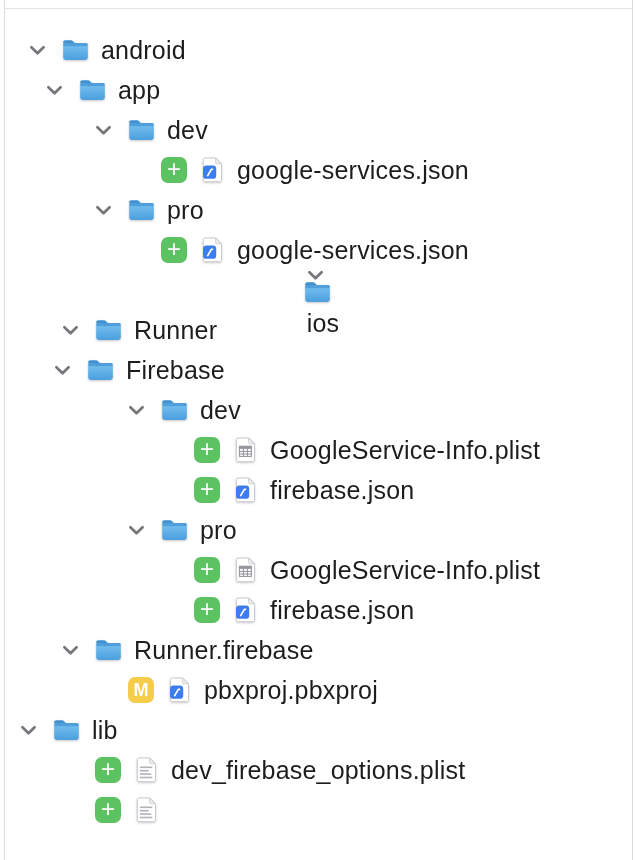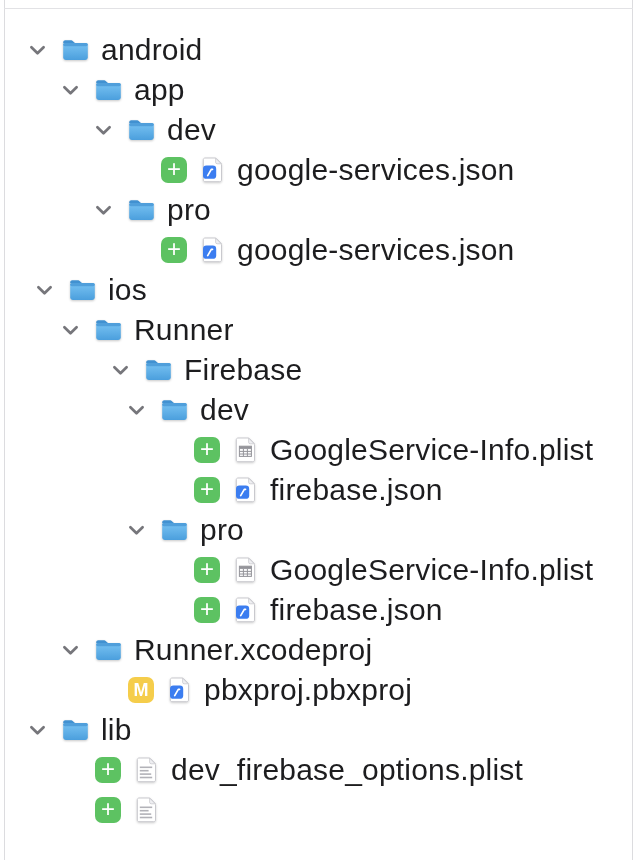--- a/index.html
+++ b/index.html
@@ -7,21 +7,21 @@
     width:636px;height:860px;overflow:hidden;background:#ffffff;
     font-family:"Liberation Sans","DejaVu Sans",sans-serif;
     -webkit-font-smoothing:antialiased;
   }
   .panel-border-left{position:absolute;left:4px;top:0;bottom:0;width:1px;background:#dcdcdf;}
   .panel-border-right{position:absolute;right:3px;top:0;bottom:0;width:1px;background:#dcdcdf;}
   .panel-border-top{position:absolute;left:4px;right:3px;top:8px;height:1px;background:#e2e2e5;}
   .tree{position:absolute;left:0;top:0;right:4px;padding-top:30px;}
   .row{height:40px;display:flex;align-items:center;box-sizing:border-box;white-space:nowrap;}
   .row .label{
-    font-size:30px;color:#1d1d1f;letter-spacing:.2px;line-height:40px;
+    font-size:25px;color:#1d1d1f;letter-spacing:.2px;line-height:40px;
   }
   .chev{width:17px;height:11px;display:inline-flex;align-items:center;margin-right:16px;flex:none;}
   .foldericon{width:27px;height:22px;display:inline-flex;margin-right:12px;flex:none;
     filter:drop-shadow(0 1px 1px rgba(0,0,0,.22));}
   .badge{
     width:26px;height:26px;border-radius:7px;margin-right:15px;flex:none;
     display:flex;align-items:center;justify-content:center;
     color:#ffffff;
   }
   .badge.added{font-size:24px;font-weight:400;line-height:1;padding-bottom:2px;box-sizing:border-box;}
@@ -51,150 +51,150 @@
             <stop offset="1" stop-color="#4B9FDD"></stop>
           </linearGradient>
         </defs>
         <path d="M1.2 6.5 V3.3 C1.2 2.2 2.1 1.3 3.2 1.3 h6.1 c.5 0 1 .2 1.4 .6 l1.9 1.9 c.3 .3 .8 .5 1.3 .5 h-12.7z" fill="#4191D1"></path>
         <rect x="1.2" y="4" width="24.6" height="16.9" rx="2.4" fill="url(#fbody)"></rect>
         <rect x="1.2" y="4" width="24.6" height="3.2" rx="1.6" fill="#509FDB"></rect>
       </svg>
     </span>
     <span class="label">android</span>
   </div>
+    <div class="row folder-row" style="padding-left: 46px;">
+    <span class="chev">
+      <svg width="17" height="11" viewBox="0 0 17 11">
+        <path d="M2.4 2.2 L8.5 8.3 L14.6 2.2" fill="none" stroke="#76767b" stroke-width="2.7" stroke-linecap="round" stroke-linejoin="round"></path>
+      </svg>
+    </span>
+    <span class="foldericon">
+      <svg width="27" height="22" viewBox="0 0 27 22">
+        <defs>
+          <linearGradient id="fbody" x1="0" y1="0" x2="0" y2="1">
+            <stop offset="0" stop-color="#79C3F3"></stop>
+            <stop offset="1" stop-color="#4B9FDD"></stop>
+          </linearGradient>
+        </defs>
+        <path d="M1.2 6.5 V3.3 C1.2 2.2 2.1 1.3 3.2 1.3 h6.1 c.5 0 1 .2 1.4 .6 l1.9 1.9 c.3 .3 .8 .5 1.3 .5 h-12.7z" fill="#4191D1"></path>
+        <rect x="1.2" y="4" width="24.6" height="16.9" rx="2.4" fill="url(#fbody)"></rect>
+        <rect x="1.2" y="4" width="24.6" height="3.2" rx="1.6" fill="#509FDB"></rect>
+      </svg>
+    </span>
+    <span class="label">app</span>
+  </div>
+    <div class="row folder-row" style="padding-left: 95px;">
+    <span class="chev">
+      <svg width="17" height="11" viewBox="0 0 17 11">
+        <path d="M2.4 2.2 L8.5 8.3 L14.6 2.2" fill="none" stroke="#76767b" stroke-width="2.7" stroke-linecap="round" stroke-linejoin="round"></path>
+      </svg>
+    </span>
+    <span class="foldericon">
+      <svg width="27" height="22" viewBox="0 0 27 22">
+        <defs>
+          <linearGradient id="fbody" x1="0" y1="0" x2="0" y2="1">
+            <stop offset="0" stop-color="#79C3F3"></stop>
+            <stop offset="1" stop-color="#4B9FDD"></stop>
+          </linearGradient>
+        </defs>
+        <path d="M1.2 6.5 V3.3 C1.2 2.2 2.1 1.3 3.2 1.3 h6.1 c.5 0 1 .2 1.4 .6 l1.9 1.9 c.3 .3 .8 .5 1.3 .5 h-12.7z" fill="#4191D1"></path>
+        <rect x="1.2" y="4" width="24.6" height="16.9" rx="2.4" fill="url(#fbody)"></rect>
+        <rect x="1.2" y="4" width="24.6" height="3.2" rx="1.6" fill="#509FDB"></rect>
+      </svg>
+    </span>
+    <span class="label">dev</span>
+  </div>
+    <div class="row file-row" style="padding-left: 161px;">
+    <span class="badge added" style="background: rgb(93, 194, 98);">+</span>
+    <span class="ficon">
+        <svg width="21" height="26" viewBox="0 0 21 26">
+    <path d="M3 1 h10.2 c.45 0 .88 .18 1.2 .5 l4.6 4.6 c.32 .32 .5 .75 .5 1.2 V23 c0 .95 -.77 1.7 -1.7 1.7 H3 c-.95 0 -1.7 -.77 -1.7 -1.7 V2.7 C1.3 1.77 2.05 1 3 1 z" fill="#ffffff" stroke="#c9c9ce" stroke-width="1"></path>
+    <path d="M13.6 1.2 l5.6 5.6 h-4 a1.6 1.6 0 0 1 -1.6 -1.6 z" fill="#efeff2" stroke="#c9c9ce" stroke-width=".8"></path>
+    <rect x="1" y="8.6" width="13.2" height="13.2" rx="3.4" fill="#3B7DF0"></rect>
+    <path d="M5.7 18.6 L9.3 12.3 l1.2 .1" fill="none" stroke="#ffffff" stroke-width="1.7" stroke-linecap="round" stroke-linejoin="round"></path>
+  </svg>
+      </span>
+    <span class="label">google-services.json</span>
+  </div>
+    <div class="row folder-row" style="padding-left: 95px;">
+    <span class="chev">
+      <svg width="17" height="11" viewBox="0 0 17 11">
+        <path d="M2.4 2.2 L8.5 8.3 L14.6 2.2" fill="none" stroke="#76767b" stroke-width="2.7" stroke-linecap="round" stroke-linejoin="round"></path>
+      </svg>
+    </span>
+    <span class="foldericon">
+      <svg width="27" height="22" viewBox="0 0 27 22">
+        <defs>
+          <linearGradient id="fbody" x1="0" y1="0" x2="0" y2="1">
+            <stop offset="0" stop-color="#79C3F3"></stop>
+            <stop offset="1" stop-color="#4B9FDD"></stop>
+          </linearGradient>
+        </defs>
+        <path d="M1.2 6.5 V3.3 C1.2 2.2 2.1 1.3 3.2 1.3 h6.1 c.5 0 1 .2 1.4 .6 l1.9 1.9 c.3 .3 .8 .5 1.3 .5 h-12.7z" fill="#4191D1"></path>
+        <rect x="1.2" y="4" width="24.6" height="16.9" rx="2.4" fill="url(#fbody)"></rect>
+        <rect x="1.2" y="4" width="24.6" height="3.2" rx="1.6" fill="#509FDB"></rect>
+      </svg>
+    </span>
+    <span class="label">pro</span>
+  </div>
+    <div class="row file-row" style="padding-left: 161px;">
+    <span class="badge added" style="background: rgb(93, 194, 98);">+</span>
+    <span class="ficon">
+        <svg width="21" height="26" viewBox="0 0 21 26">
+    <path d="M3 1 h10.2 c.45 0 .88 .18 1.2 .5 l4.6 4.6 c.32 .32 .5 .75 .5 1.2 V23 c0 .95 -.77 1.7 -1.7 1.7 H3 c-.95 0 -1.7 -.77 -1.7 -1.7 V2.7 C1.3 1.77 2.05 1 3 1 z" fill="#ffffff" stroke="#c9c9ce" stroke-width="1"></path>
+    <path d="M13.6 1.2 l5.6 5.6 h-4 a1.6 1.6 0 0 1 -1.6 -1.6 z" fill="#efeff2" stroke="#c9c9ce" stroke-width=".8"></path>
+    <rect x="1" y="8.6" width="13.2" height="13.2" rx="3.4" fill="#3B7DF0"></rect>
+    <path d="M5.7 18.6 L9.3 12.3 l1.2 .1" fill="none" stroke="#ffffff" stroke-width="1.7" stroke-linecap="round" stroke-linejoin="round"></path>
+  </svg>
+      </span>
+    <span class="label">google-services.json</span>
+  </div>
+    <div class="row folder-row" style="padding-left: 14px; flex-direction: column;">
+    <span class="chev">
+      <svg width="17" height="11" viewBox="0 0 17 11">
+        <path d="M2.4 2.2 L8.5 8.3 L14.6 2.2" fill="none" stroke="#76767b" stroke-width="2.7" stroke-linecap="round" stroke-linejoin="round"></path>
+      </svg>
+    </span>
+    <span class="foldericon">
+      <svg width="27" height="22" viewBox="0 0 27 22">
+        <defs>
+          <linearGradient id="fbody" x1="0" y1="0" x2="0" y2="1">
+            <stop offset="0" stop-color="#79C3F3"></stop>
+            <stop offset="1" stop-color="#4B9FDD"></stop>
+          </linearGradient>
+        </defs>
+        <path d="M1.2 6.5 V3.3 C1.2 2.2 2.1 1.3 3.2 1.3 h6.1 c.5 0 1 .2 1.4 .6 l1.9 1.9 c.3 .3 .8 .5 1.3 .5 h-12.7z" fill="#4191D1"></path>
+        <rect x="1.2" y="4" width="24.6" height="16.9" rx="2.4" fill="url(#fbody)"></rect>
+        <rect x="1.2" y="4" width="24.6" height="3.2" rx="1.6" fill="#509FDB"></rect>
+      </svg>
+    </span>
+    <span class="label">ios</span>
+  </div>
     <div class="row folder-row" style="padding-left: 62px;">
     <span class="chev">
       <svg width="17" height="11" viewBox="0 0 17 11">
         <path d="M2.4 2.2 L8.5 8.3 L14.6 2.2" fill="none" stroke="#76767b" stroke-width="2.7" stroke-linecap="round" stroke-linejoin="round"></path>
       </svg>
     </span>
     <span class="foldericon">
       <svg width="27" height="22" viewBox="0 0 27 22">
         <defs>
           <linearGradient id="fbody" x1="0" y1="0" x2="0" y2="1">
             <stop offset="0" stop-color="#79C3F3"></stop>
             <stop offset="1" stop-color="#4B9FDD"></stop>
           </linearGradient>
         </defs>
         <path d="M1.2 6.5 V3.3 C1.2 2.2 2.1 1.3 3.2 1.3 h6.1 c.5 0 1 .2 1.4 .6 l1.9 1.9 c.3 .3 .8 .5 1.3 .5 h-12.7z" fill="#4191D1"></path>
         <rect x="1.2" y="4" width="24.6" height="16.9" rx="2.4" fill="url(#fbody)"></rect>
         <rect x="1.2" y="4" width="24.6" height="3.2" rx="1.6" fill="#509FDB"></rect>
       </svg>
     </span>
-    <span class="label">app</span>
-  </div>
-    <div class="row folder-row" style="padding-left: 95px;">
-    <span class="chev">
-      <svg width="17" height="11" viewBox="0 0 17 11">
-        <path d="M2.4 2.2 L8.5 8.3 L14.6 2.2" fill="none" stroke="#76767b" stroke-width="2.7" stroke-linecap="round" stroke-linejoin="round"></path>
-      </svg>
-    </span>
-    <span class="foldericon">
-      <svg width="27" height="22" viewBox="0 0 27 22">
-        <defs>
-          <linearGradient id="fbody" x1="0" y1="0" x2="0" y2="1">
-            <stop offset="0" stop-color="#79C3F3"></stop>
-            <stop offset="1" stop-color="#4B9FDD"></stop>
-          </linearGradient>
-        </defs>
-        <path d="M1.2 6.5 V3.3 C1.2 2.2 2.1 1.3 3.2 1.3 h6.1 c.5 0 1 .2 1.4 .6 l1.9 1.9 c.3 .3 .8 .5 1.3 .5 h-12.7z" fill="#4191D1"></path>
-        <rect x="1.2" y="4" width="24.6" height="16.9" rx="2.4" fill="url(#fbody)"></rect>
-        <rect x="1.2" y="4" width="24.6" height="3.2" rx="1.6" fill="#509FDB"></rect>
-      </svg>
-    </span>
-    <span class="label">dev</span>
-  </div>
-    <div class="row file-row" style="padding-left: 161px;">
-    <span class="badge added" style="background: rgb(93, 194, 98);">+</span>
-    <span class="ficon">
-        <svg width="21" height="26" viewBox="0 0 21 26">
-    <path d="M3 1 h10.2 c.45 0 .88 .18 1.2 .5 l4.6 4.6 c.32 .32 .5 .75 .5 1.2 V23 c0 .95 -.77 1.7 -1.7 1.7 H3 c-.95 0 -1.7 -.77 -1.7 -1.7 V2.7 C1.3 1.77 2.05 1 3 1 z" fill="#ffffff" stroke="#c9c9ce" stroke-width="1"></path>
-    <path d="M13.6 1.2 l5.6 5.6 h-4 a1.6 1.6 0 0 1 -1.6 -1.6 z" fill="#efeff2" stroke="#c9c9ce" stroke-width=".8"></path>
-    <rect x="1" y="8.6" width="13.2" height="13.2" rx="3.4" fill="#3B7DF0"></rect>
-    <path d="M5.7 18.6 L9.3 12.3 l1.2 .1" fill="none" stroke="#ffffff" stroke-width="1.7" stroke-linecap="round" stroke-linejoin="round"></path>
-  </svg>
-      </span>
-    <span class="label">google-services.json</span>
-  </div>
-    <div class="row folder-row" style="padding-left: 95px;">
-    <span class="chev">
-      <svg width="17" height="11" viewBox="0 0 17 11">
-        <path d="M2.4 2.2 L8.5 8.3 L14.6 2.2" fill="none" stroke="#76767b" stroke-width="2.7" stroke-linecap="round" stroke-linejoin="round"></path>
-      </svg>
-    </span>
-    <span class="foldericon">
-      <svg width="27" height="22" viewBox="0 0 27 22">
-        <defs>
-          <linearGradient id="fbody" x1="0" y1="0" x2="0" y2="1">
-            <stop offset="0" stop-color="#79C3F3"></stop>
-            <stop offset="1" stop-color="#4B9FDD"></stop>
-          </linearGradient>
-        </defs>
-        <path d="M1.2 6.5 V3.3 C1.2 2.2 2.1 1.3 3.2 1.3 h6.1 c.5 0 1 .2 1.4 .6 l1.9 1.9 c.3 .3 .8 .5 1.3 .5 h-12.7z" fill="#4191D1"></path>
-        <rect x="1.2" y="4" width="24.6" height="16.9" rx="2.4" fill="url(#fbody)"></rect>
-        <rect x="1.2" y="4" width="24.6" height="3.2" rx="1.6" fill="#509FDB"></rect>
-      </svg>
-    </span>
-    <span class="label">pro</span>
-  </div>
-    <div class="row file-row" style="padding-left: 161px;">
-    <span class="badge added" style="background: rgb(93, 194, 98);">+</span>
-    <span class="ficon">
-        <svg width="21" height="26" viewBox="0 0 21 26">
-    <path d="M3 1 h10.2 c.45 0 .88 .18 1.2 .5 l4.6 4.6 c.32 .32 .5 .75 .5 1.2 V23 c0 .95 -.77 1.7 -1.7 1.7 H3 c-.95 0 -1.7 -.77 -1.7 -1.7 V2.7 C1.3 1.77 2.05 1 3 1 z" fill="#ffffff" stroke="#c9c9ce" stroke-width="1"></path>
-    <path d="M13.6 1.2 l5.6 5.6 h-4 a1.6 1.6 0 0 1 -1.6 -1.6 z" fill="#efeff2" stroke="#c9c9ce" stroke-width=".8"></path>
-    <rect x="1" y="8.6" width="13.2" height="13.2" rx="3.4" fill="#3B7DF0"></rect>
-    <path d="M5.7 18.6 L9.3 12.3 l1.2 .1" fill="none" stroke="#ffffff" stroke-width="1.7" stroke-linecap="round" stroke-linejoin="round"></path>
-  </svg>
-      </span>
-    <span class="label">google-services.json</span>
-  </div>
-    <div class="row folder-row" style="padding-left: 36px;">
-    <span class="chev">
-      <svg width="17" height="11" viewBox="0 0 17 11">
-        <path d="M2.4 2.2 L8.5 8.3 L14.6 2.2" fill="none" stroke="#76767b" stroke-width="2.7" stroke-linecap="round" stroke-linejoin="round"></path>
-      </svg>
-    </span>
-    <span class="foldericon">
-      <svg width="27" height="22" viewBox="0 0 27 22">
-        <defs>
-          <linearGradient id="fbody" x1="0" y1="0" x2="0" y2="1">
-            <stop offset="0" stop-color="#79C3F3"></stop>
-            <stop offset="1" stop-color="#4B9FDD"></stop>
-          </linearGradient>
-        </defs>
-        <path d="M1.2 6.5 V3.3 C1.2 2.2 2.1 1.3 3.2 1.3 h6.1 c.5 0 1 .2 1.4 .6 l1.9 1.9 c.3 .3 .8 .5 1.3 .5 h-12.7z" fill="#4191D1"></path>
-        <rect x="1.2" y="4" width="24.6" height="16.9" rx="2.4" fill="url(#fbody)"></rect>
-        <rect x="1.2" y="4" width="24.6" height="3.2" rx="1.6" fill="#509FDB"></rect>
-      </svg>
-    </span>
-    <span class="label">ios</span>
-  </div>
-    <div class="row folder-row" style="padding-left: 62px;">
-    <span class="chev">
-      <svg width="17" height="11" viewBox="0 0 17 11">
-        <path d="M2.4 2.2 L8.5 8.3 L14.6 2.2" fill="none" stroke="#76767b" stroke-width="2.7" stroke-linecap="round" stroke-linejoin="round"></path>
-      </svg>
-    </span>
-    <span class="foldericon">
-      <svg width="27" height="22" viewBox="0 0 27 22">
-        <defs>
-          <linearGradient id="fbody" x1="0" y1="0" x2="0" y2="1">
-            <stop offset="0" stop-color="#79C3F3"></stop>
-            <stop offset="1" stop-color="#4B9FDD"></stop>
-          </linearGradient>
-        </defs>
-        <path d="M1.2 6.5 V3.3 C1.2 2.2 2.1 1.3 3.2 1.3 h6.1 c.5 0 1 .2 1.4 .6 l1.9 1.9 c.3 .3 .8 .5 1.3 .5 h-12.7z" fill="#4191D1"></path>
-        <rect x="1.2" y="4" width="24.6" height="16.9" rx="2.4" fill="url(#fbody)"></rect>
-        <rect x="1.2" y="4" width="24.6" height="3.2" rx="1.6" fill="#509FDB"></rect>
-      </svg>
-    </span>
     <span class="label">Runner</span>
   </div>
-    <div class="row folder-row" style="padding-left: 112px;">
+    <div class="row folder-row" style="padding-left: 54px;">
     <span class="chev">
       <svg width="17" height="11" viewBox="0 0 17 11">
         <path d="M2.4 2.2 L8.5 8.3 L14.6 2.2" fill="none" stroke="#76767b" stroke-width="2.7" stroke-linecap="round" stroke-linejoin="round"></path>
       </svg>
     </span>
     <span class="foldericon">
       <svg width="27" height="22" viewBox="0 0 27 22">
         <defs>
           <linearGradient id="fbody" x1="0" y1="0" x2="0" y2="1">
             <stop offset="0" stop-color="#79C3F3"></stop>
@@ -312,35 +312,35 @@
           <linearGradient id="fbody" x1="0" y1="0" x2="0" y2="1">
             <stop offset="0" stop-color="#79C3F3"></stop>
             <stop offset="1" stop-color="#4B9FDD"></stop>
           </linearGradient>
         </defs>
         <path d="M1.2 6.5 V3.3 C1.2 2.2 2.1 1.3 3.2 1.3 h6.1 c.5 0 1 .2 1.4 .6 l1.9 1.9 c.3 .3 .8 .5 1.3 .5 h-12.7z" fill="#4191D1"></path>
         <rect x="1.2" y="4" width="24.6" height="16.9" rx="2.4" fill="url(#fbody)"></rect>
         <rect x="1.2" y="4" width="24.6" height="3.2" rx="1.6" fill="#509FDB"></rect>
       </svg>
     </span>
-    <span class="label">Runner.xcodeproj</span>
+    <span class="label">Runner.firebase</span>
   </div>
     <div class="row file-row" style="padding-left: 128px;">
     <span class="badge modified" style="background: rgb(245, 205, 75);">M</span>
     <span class="ficon">
         <svg width="21" height="26" viewBox="0 0 21 26">
     <path d="M3 1 h10.2 c.45 0 .88 .18 1.2 .5 l4.6 4.6 c.32 .32 .5 .75 .5 1.2 V23 c0 .95 -.77 1.7 -1.7 1.7 H3 c-.95 0 -1.7 -.77 -1.7 -1.7 V2.7 C1.3 1.77 2.05 1 3 1 z" fill="#ffffff" stroke="#c9c9ce" stroke-width="1"></path>
     <path d="M13.6 1.2 l5.6 5.6 h-4 a1.6 1.6 0 0 1 -1.6 -1.6 z" fill="#efeff2" stroke="#c9c9ce" stroke-width=".8"></path>
     <rect x="1" y="8.6" width="13.2" height="13.2" rx="3.4" fill="#3B7DF0"></rect>
     <path d="M5.7 18.6 L9.3 12.3 l1.2 .1" fill="none" stroke="#ffffff" stroke-width="1.7" stroke-linecap="round" stroke-linejoin="round"></path>
   </svg>
       </span>
     <span class="label">pbxproj.pbxproj</span>
   </div>
-    <div class="row folder-row" style="padding-left: 29px;">
+    <div class="row folder-row" style="padding-left: 20px;">
     <span class="chev">
       <svg width="17" height="11" viewBox="0 0 17 11">
         <path d="M2.4 2.2 L8.5 8.3 L14.6 2.2" fill="none" stroke="#76767b" stroke-width="2.7" stroke-linecap="round" stroke-linejoin="round"></path>
       </svg>
     </span>
     <span class="foldericon">
       <svg width="27" height="22" viewBox="0 0 27 22">
         <defs>
           <linearGradient id="fbody" x1="0" y1="0" x2="0" y2="1">
             <stop offset="0" stop-color="#79C3F3"></stop>

